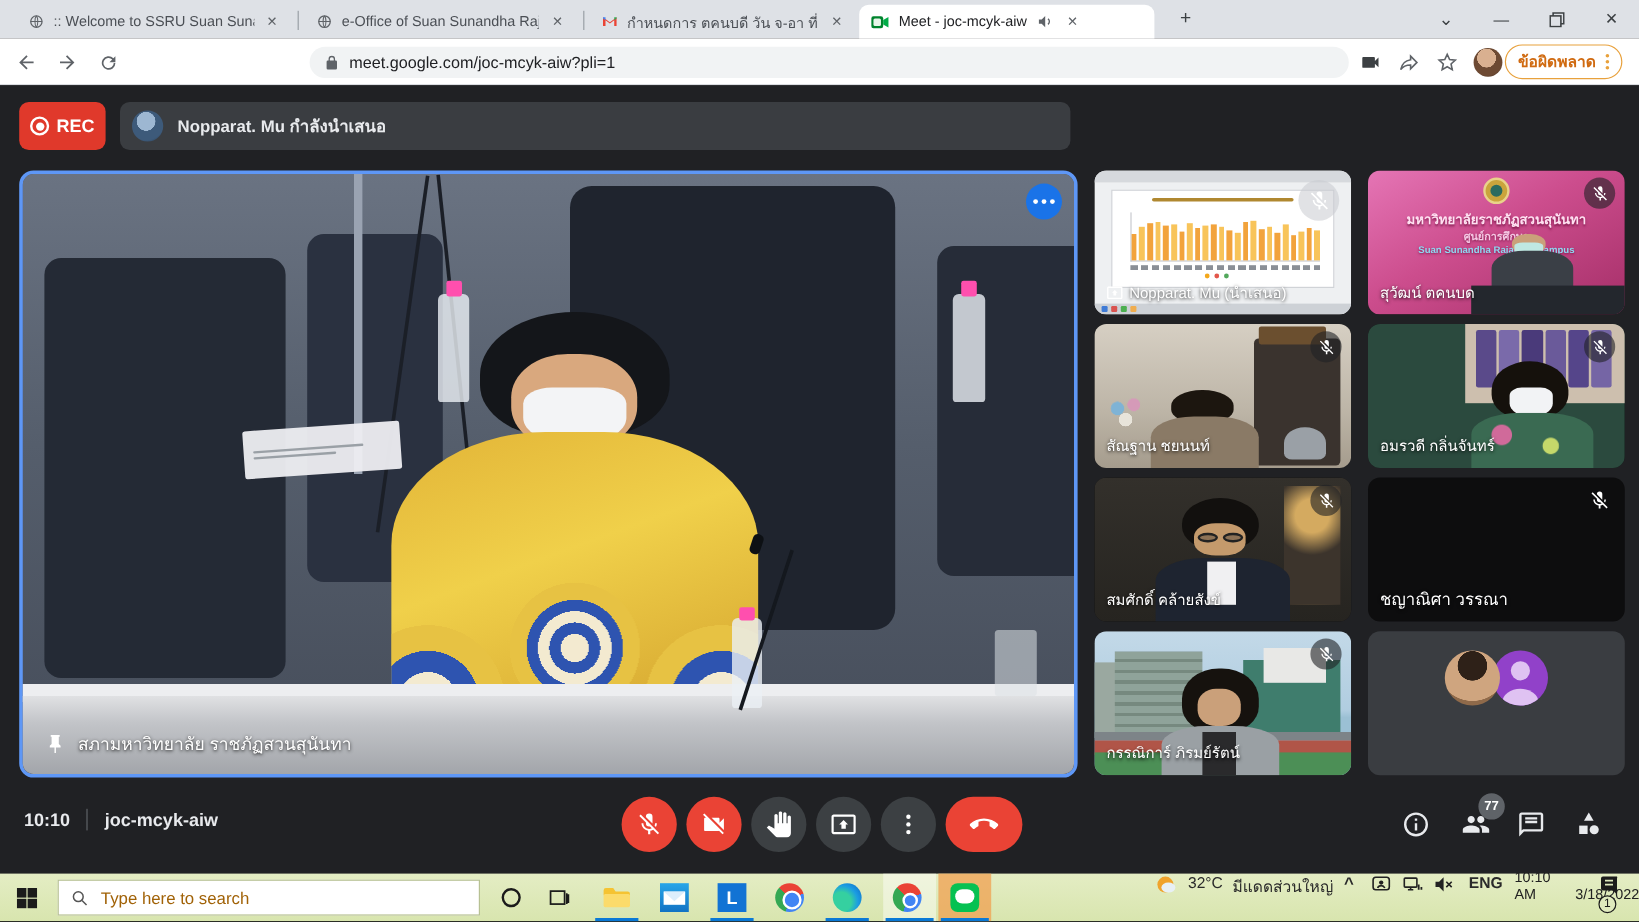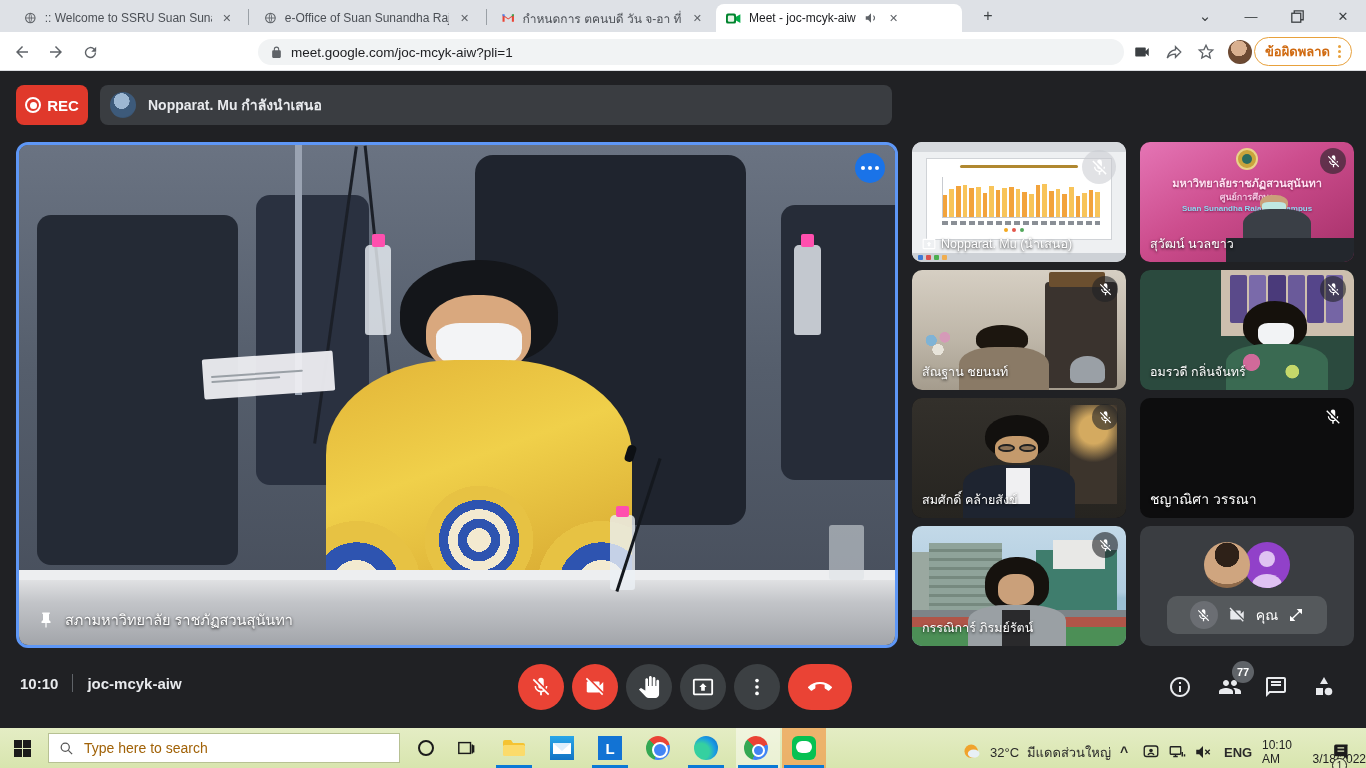--- a/index.html
+++ b/index.html
@@ -138,21 +138,21 @@
   
   .taskbar{position:absolute;left:0;top:728px;width:1366px;height:40px;
            background:linear-gradient(180deg,#e4edc4 0%,#d8e5ae 100%);}
   .tbicon{position:absolute;top:4px;width:40px;height:32px;display:flex;align-items:center;justify-content:center;}
   .searchbox{position:absolute;left:48px;top:5px;width:352px;height:30px;background:#fff;
              border:1px solid #b7c193;display:flex;align-items:center;gap:10px;padding:0 10px;}
   .searchbox span{color:#a16207;font-size:14px;}
   .runline{position:absolute;bottom:0;height:3px;background:#0a79d6;}
   .hl{position:absolute;top:0;height:40px;background:rgba(255,255,255,.45);}
   .hl.orange{background:rgba(240,160,80,.75);}
-  .tray{position:absolute;top:12px;height:24px;display:flex;align-items:center;color:#2a2a2a;font-size:13px;}
+  .tray{position:absolute;top:0;height:24px;display:flex;color:#2a2a2a;font-size:13px;}
   .clock2{display:flex;flex-direction:row;align-items:flex-end;font-size:12px;line-height:14px;color:#222;}
   
   .chromeball{width:24px;height:24px;border-radius:50%;position:relative;
     background:conic-gradient(from -45deg,#ea4335 0 120deg,#4285f4 120deg 240deg,#34a853 240deg 360deg);}
   .chromeball::before{content:"";position:absolute;left:50%;top:50%;width:12px;height:12px;margin:-6px 0 0 -6px;
     border-radius:50%;background:#4285f4;border:2.5px solid #fff;}
   .chromeball.small::before{width:9px;height:9px;margin:-4.5px 0 0 -4.5px;border-width:2px;}
   .edgeball{width:24px;height:24px;border-radius:50%;
     background:radial-gradient(circle at 30% 65%,#35d0a0 0 35%,#1b9de2 60%,#0b62c4 100%);}
   .lineapp{width:24px;height:24px;border-radius:6px;background:#06c152;position:relative;}
@@ -403,21 +403,21 @@
         <div class="blk" style="left:57%;top:50%;width:11%;height:8%;background:#bfe8e2;border-radius:30%;"></div>
         <div class="blk" style="left:48%;top:56%;width:32%;height:30%;background:#3a3f46;border-radius:40% 40% 0 0;"></div>
         <div class="blk" style="left:40%;top:80%;width:60%;height:20%;background:#23272d;"></div>
       </div>
       <div class="mute" data-name="mic-muted-indicator">
         <svg viewBox="0 0 24 24" data-name="mic-off-icon">
             <path d="M19 11h-1.7c0 .74-.16 1.43-.43 2.05l1.23 1.23c.56-.98.9-2.09.9-3.28zm-4.02.17c0-.06.02-.11.02-.17V5a3 3 0 0 0-6 0v.18l5.98 5.99zM4.27 3L3 4.27l6.01 6.01V11a3 3 0 0 0 3 3c.23 0 .44-.03.65-.08l1.66 1.66c-.71.33-1.5.52-2.31.52-2.76 0-5.3-2.1-5.3-5.1H5c0 3.41 2.72 6.23 6 6.72V21h2v-3.28c.91-.13 1.77-.45 2.54-.9L19.73 21 21 19.73 4.27 3z"></path>
           </svg>
       </div>
       <div class="tlabel" data-name="tile-label">
-          <span data-name="participant-name">สุวัฒน์ นวลขาว</span>
+          <span data-name="participant-name">สุวัฒน์ ตคนบด</span>
         </div>
     </div>
 
     <div class="tile" style="left:912px;top:199px;" data-name="tile-participant-santhan">
       <div class="blk" style="inset:0;background:linear-gradient(180deg,#d6cfc3 0%,#bdb5a7 60%,#a59c8d 100%);" data-name="video-feed"></div>
       <div class="blk" style="left:62%;top:10%;width:34%;height:88%;background:#3a332e;border-radius:4px;"></div>
       <div class="blk" style="left:64%;top:2%;width:26%;height:12%;background:#6b4f2f;border-radius:2px;"></div>
       <div class="blk" style="left:4%;top:48%;width:16%;height:26%;background:radial-gradient(circle at 30% 40%,#7fb3d5 0 18%,rgba(0,0,0,0) 19%),radial-gradient(circle at 70% 30%,#d59ab8 0 16%,rgba(0,0,0,0) 17%),radial-gradient(circle at 50% 70%,#e8e4da 0 20%,rgba(0,0,0,0) 21%);"></div>
       <div class="blk" style="left:30%;top:46%;width:24%;height:22%;background:#1c160f;border-radius:50% 50% 40% 40%;"></div>
       <div class="blk" style="left:22%;top:64%;width:42%;height:36%;background:#8a7a66;border-radius:40% 40% 0 0;"></div>
@@ -509,34 +509,20 @@
     </div>
 
     <div class="tile youtile" style="left:1140px;top:455px;" data-name="tile-you">
       <div class="youavatars" data-name="you-avatars">
         <div class="a1" data-name="avatar-photo"></div>
         <div class="a2" data-name="avatar-person-icon">
             <b></b>
             <u></u>
           </div>
       </div>
-      <div class="youctrl" data-name="you-controls">
-        <span class="youmic" data-name="you-mic-muted-button">
-          <svg viewBox="0 0 24 24" style="width:15px;height:15px;fill:#fff;" data-name="mic-off-icon">
-              <path d="M19 11h-1.7c0 .74-.16 1.43-.43 2.05l1.23 1.23c.56-.98.9-2.09.9-3.28zm-4.02.17c0-.06.02-.11.02-.17V5a3 3 0 0 0-6 0v.18l5.98 5.99zM4.27 3L3 4.27l6.01 6.01V11a3 3 0 0 0 3 3c.23 0 .44-.03.65-.08l1.66 1.66c-.71.33-1.5.52-2.31.52-2.76 0-5.3-2.1-5.3-5.1H5c0 3.41 2.72 6.23 6 6.72V21h2v-3.28c.91-.13 1.77-.45 2.54-.9L19.73 21 21 19.73 4.27 3z"></path>
-            </svg>
-        </span>
-        <svg viewBox="0 0 24 24" style="width:18px;height:18px;fill:#e8eaed;" data-name="videocam-off-icon">
-            <path d="M21 6.5l-4 4V7c0-.55-.45-1-1-1H9.82L21 17.18V6.5zM3.27 2L2 3.27 4.73 6H4c-.55 0-1 .45-1 1v10c0 .55.45 1 1 1h12c.21 0 .39-.08.54-.18L19.73 21 21 19.73 3.27 2z"></path>
-          </svg>
-        <span data-name="you-label">คุณ</span>
-        <svg viewBox="0 0 24 24" style="width:16px;height:16px;fill:#fff;" data-name="expand-icon">
-            <path d="M21 11V3h-8l3.29 3.29-10 10L3 13v8h8l-3.29-3.29 10-10L21 11z"></path>
-          </svg>
-      </div>
     </div>
 
     <div class="bbar" data-name="meet-bottom-bar">
       <div class="binfo" data-name="meeting-info">
         <span data-name="meeting-clock">10:10</span>
         <span class="sep" data-name="divider"></span>
         <span data-name="meeting-code">joc-mcyk-aiw</span>
       </div>
 
       <div class="cbtn red" style="left:518px;" data-name="mic-toggle-button">

